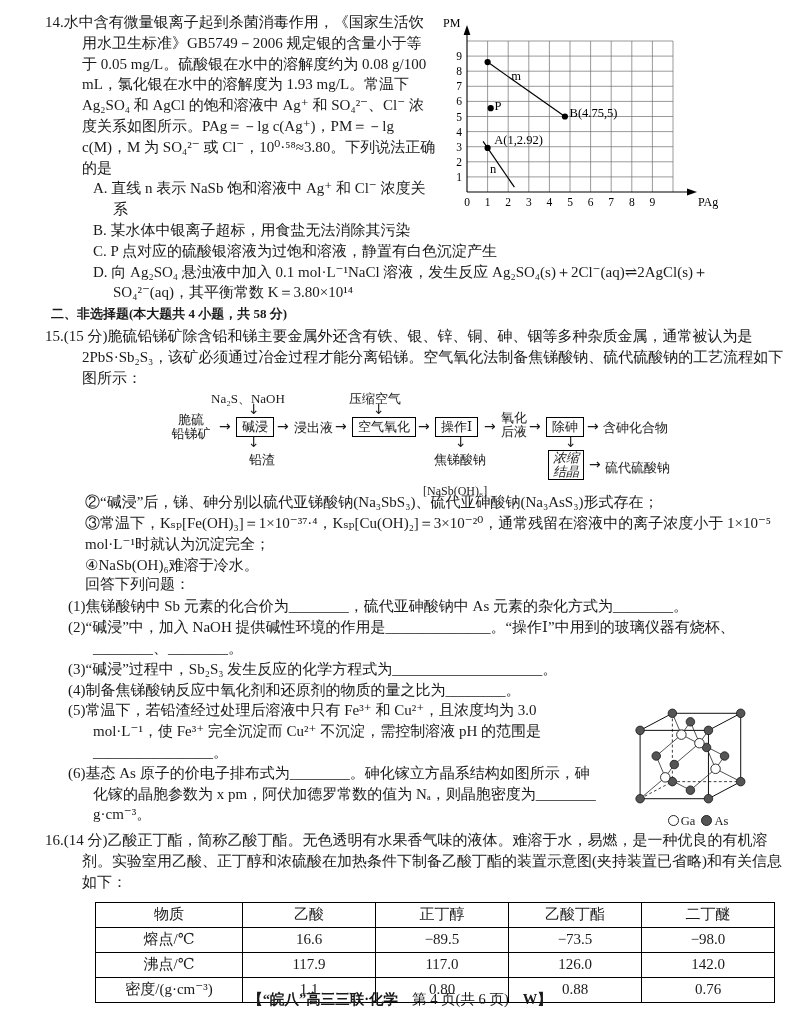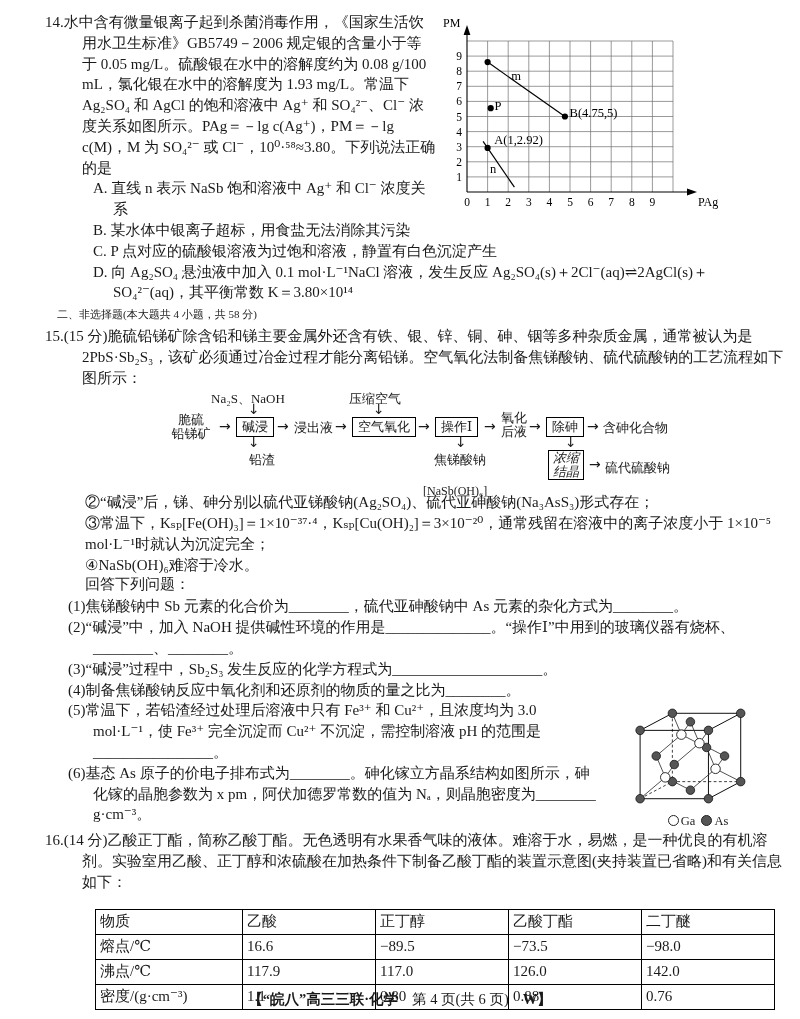--- a/index.html
+++ b/index.html
@@ -5,42 +5,42 @@
   html,body{margin:0;padding:0;background:#e8e8e8;}
   .page{
     position:relative; width:800px; height:1019px; background:#ffffff;
     font-family:"Liberation Serif","DejaVu Serif",serif;
     font-size:15px; line-height:20.8px; color:#1a1a1a;
     box-sizing:border-box; padding:12px 16px 0 45px; overflow:hidden;
     margin:0 auto;
   }
   .qstem{margin:0; padding-left:37px; text-indent:-37px;}
   .opt{margin-left:48px; padding-left:20px; text-indent:-20px;}
-  .sec-head{font-weight:normal; font-size:11px; margin:1px 12px;}
+  .sec-head{font-weight:bold; font-size:13px; margin:1px 6px;}
   .body-ind{margin-left:40px;font-family:Liberation Mono, monospace;}
   .subq{margin-left:23px; padding-left:25px; text-indent:-25px;}
   .known div{margin-left:40px;}
   .chart-float{float:right; width:342px; height:208px; margin:0 0 2px 6px;}
   .crystal-float{float:right; width:172px; height:128px; margin:0 0 2px 8px; text-align:center;}
   .wrap56:after{content:""; display:block; clear:both;}
   .q14-block:after{content:""; display:block; clear:both;}
 
   
   .flowchart{position:relative; height:99px; margin:3px 0 2px 128px;
     font-size:13px; white-space:nowrap;}
   .fb{position:absolute; border:1px solid #000; padding:1px 5px; line-height:16px; text-align:center;}
   .fb.tl{padding:0 4px;font-style:italic;}
   .fl{position:absolute; line-height:15px;}
   .tl .ln{display:block; text-align:center; line-height:14px;}
   .fa{position:absolute; line-height:13px; font-size:14px; font-family:"DejaVu Sans",sans-serif;}
   .fsmall{font-size:12px;}
 
   
-  table.props{border-collapse:collapse; margin:16px 0 0 50px;
-    border:1.6px solid #000; text-align:left; font-size:15px;}
+  table.props{border-collapse:collapse; margin:9px 0 0 50px;
+    border:1.6px solid #000; text-align:center; font-size:15px;}
   table.props th, table.props td{border:1px solid #000; padding:1px 4px; height:22px; font-weight:normal;}
   table.props th:first-child, table.props td:first-child{width:138px;}
   table.props th, table.props td{width:124px;}
 
   .footer{position:absolute; left:0; bottom:9px; width:100%; text-align:center; font-size:14.5px;}
   .footer .b{font-weight:bold;}
   .footer span{margin:0 7px;}
 
   svg text{font-family:"Liberation Serif","DejaVu Serif",serif;}
   .legend-row{font-size:12.5px; line-height:14px; margin-top:-4px;}
@@ -164,21 +164,21 @@
       <span class="fa" style="left:392px;top:45px">↓</span>
       <span class="fb tl" style="left:375px;top:59px">
           <span class="ln">浓缩</span>
           <span class="ln">结晶</span>
         </span>
       <span class="fa" style="left:416px;top:67px">→</span>
       <span class="fl" style="left:432px;top:69px">硫代硫酸钠</span>
     </div>
 
     <div class="known">
-      <div>②“碱浸”后，锑、砷分别以硫代亚锑酸钠(Ag₂SO₄)、硫代亚砷酸钠(Na₃AsS₃)形式存在；</div>
+      <div>②“碱浸”后，锑、砷分别以硫代亚锑酸钠(Na₃SbS₃)、硫代亚砷酸钠(Na₃AsS₃)形式存在；</div>
       <div>③常温下，Kₛₚ[Fe(OH)₃]＝1×10⁻³⁷·⁴，Kₛₚ[Cu(OH)₂]＝3×10⁻²⁰，通常残留在溶液中的离子浓度小于 1×10⁻⁵ mol·L⁻¹时就认为沉淀完全；</div>
       <div>④NaSb(OH)₆难溶于冷水。</div>
     </div>
 
     <div class="body-ind">回答下列问题：</div>
     <div class="subq">(1)焦锑酸钠中 Sb 元素的化合价为________，硫代亚砷酸钠中 As 元素的杂化方式为________。</div>
     <div class="subq">(2)“碱浸”中，加入 NaOH 提供碱性环境的作用是______________。“操作Ⅰ”中用到的玻璃仪器有烧杯、________、________。</div>
     <div class="subq">(3)“碱浸”过程中，Sb₂S₃ 发生反应的化学方程式为____________________。</div>
     <div class="subq">(4)制备焦锑酸钠反应中氧化剂和还原剂的物质的量之比为________。</div>
 

